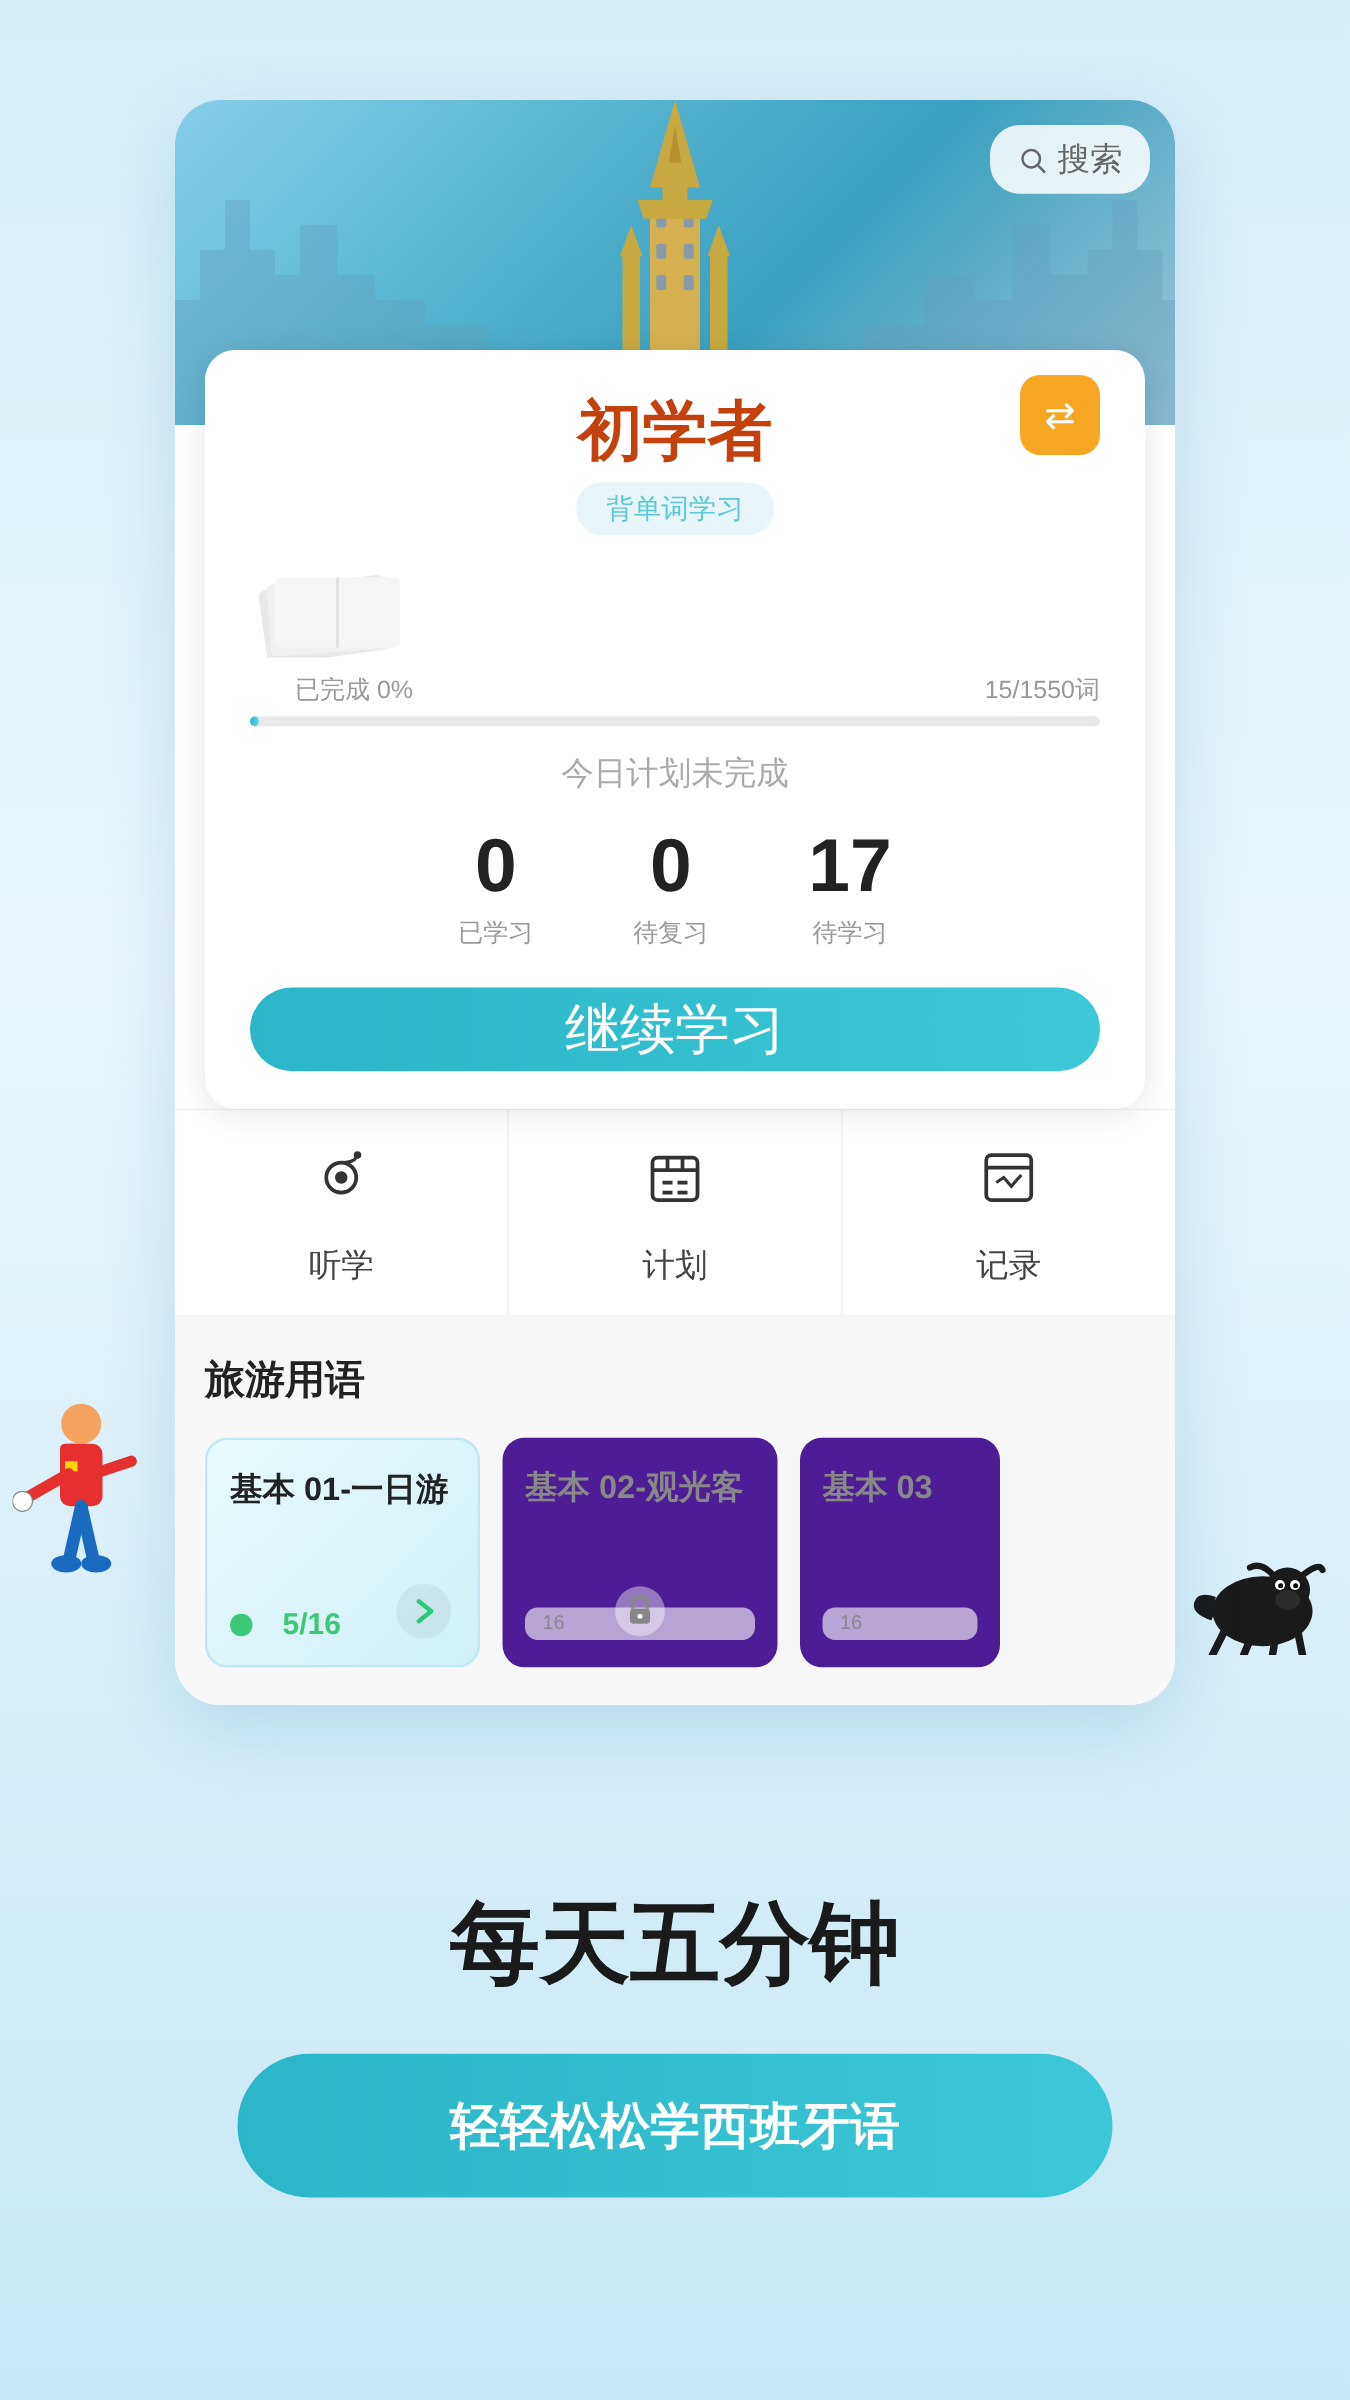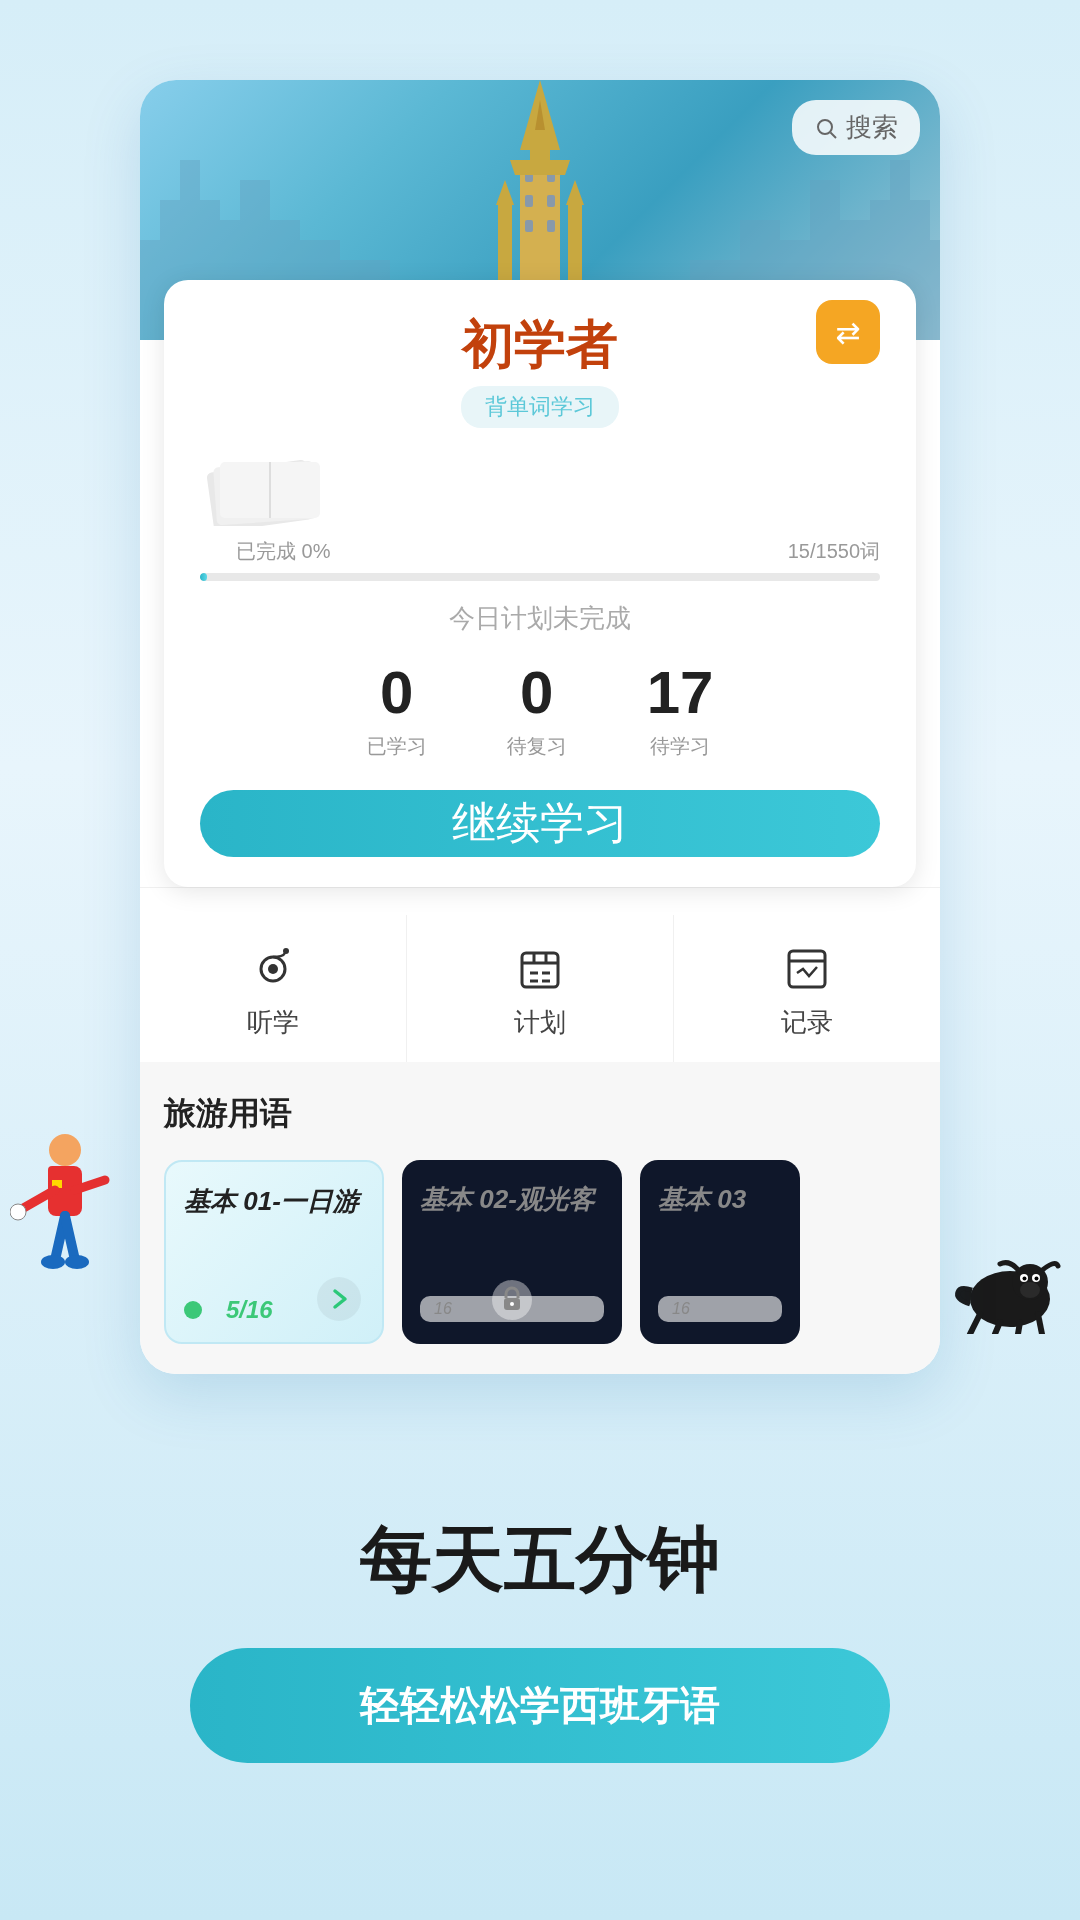--- a/index.html
+++ b/index.html
@@ -231,24 +231,23 @@
       margin-top: 0;
       background: #fff;
     }
     .icon-menu-item {
       flex: 1;
       display: flex;
       flex-direction: column;
       align-items: center;
       justify-content: center;
       padding: 28px 0 22px;
-      gap: 10px;
+      gap: 27px;
       border-right: 1px solid #f0f0f0;
       cursor: pointer;
-      margin-top: 27px;
     }
     .icon-menu-item:last-child { border-right: none; }
     .menu-icon {
       width: 52px;
       height: 52px;
       display: flex;
       align-items: center;
       justify-content: center;
     }
     .menu-icon svg {
@@ -276,28 +275,27 @@
     .lesson-cards {
       display: flex;
       gap: 18px;
       overflow: hidden;
     }
     .lesson-card {
       flex: 0 0 220px;
       border-radius: 18px;
       overflow: hidden;
       position: relative;
-      font-style: italic;
     }
     .lesson-card-active {
       background: linear-gradient(135deg, #e8f9fc 0%, #d0f0f8 100%);
       border: 2px solid #c0e8f4;
     }
     .lesson-card-locked {
-      background: #0f172a;
+      background: #4c1d95;
     }
     .card-inner {
       padding: 22px 18px 18px;
       height: 180px;
       display: flex;
       flex-direction: column;
       justify-content: space-between;
     }
     .card-title {
       font-size: 26px;

